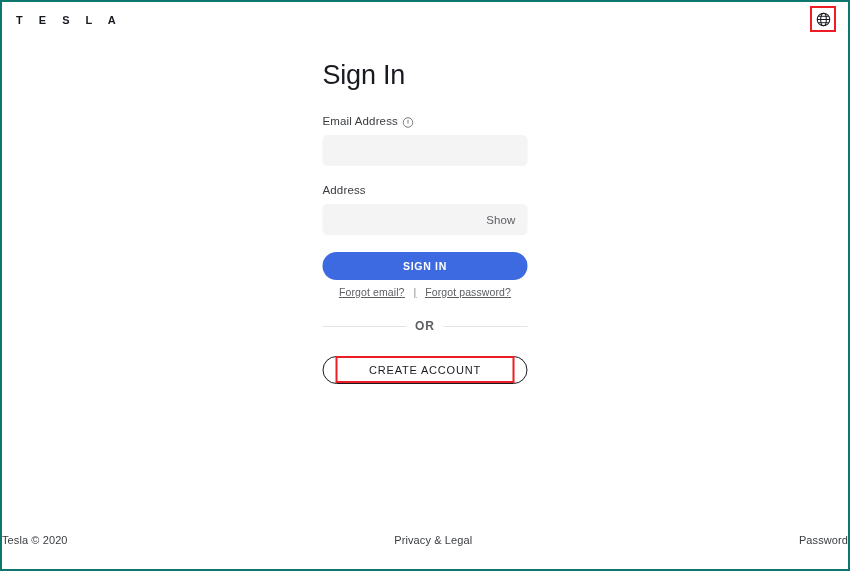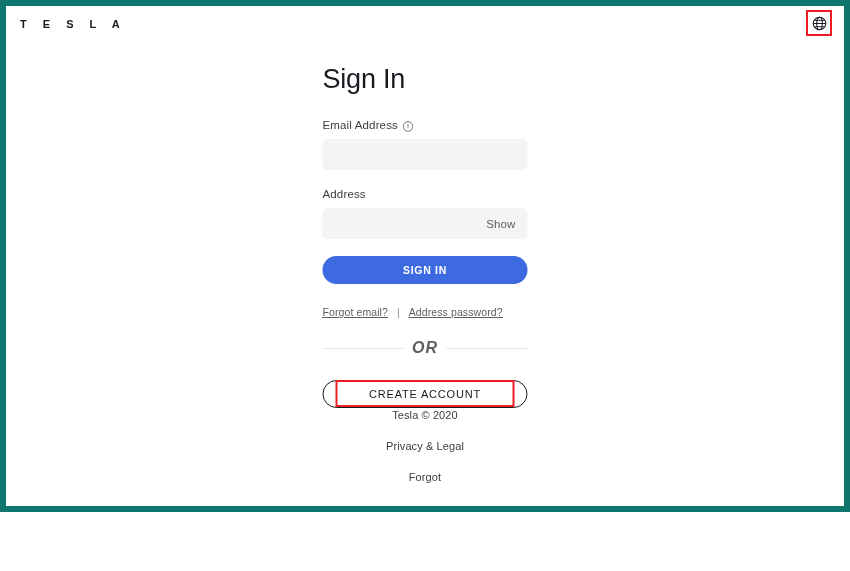--- a/index.html
+++ b/index.html
@@ -12,23 +12,23 @@
   }
 
   body {
     font-family: "Liberation Sans", sans-serif;
     background: #ffffff;
   }
 
   .viewport {
     position: relative;
     width: 850px;
-    height: 512px;
+    height: 571px;
     background: #ffffff;
-    border: 6px solid #0f766e;
+    border: 2px solid #0f766e;
     overflow: hidden;
   }
 
   
   .header {
     position: absolute;
     top: 0;
     left: 0;
     width: 100%;
     height: 34px;
@@ -174,22 +174,23 @@
     letter-spacing: 0.7px;
     cursor: pointer;
     display: flex;
     align-items: center;
     justify-content: center;
   }
 
   .links-row {
     display: flex;
     align-items: center;
+    justify-content: center;
     gap: 9px;
-    margin-top: 22px;
+    margin-top: 6px;
     text-decoration: underline;
   }
 
   .aux-link {
     font-size: 10.5px;
     color: #5c5e62;
     text-decoration: underline;
     cursor: pointer;
     letter-spacing: 0.1px;
   }
@@ -207,25 +208,24 @@
     gap: 9px;
   }
 
   .or-line {
     flex: 1;
     height: 1px;
     background: #e3e3e3;
   }
 
   .or-text {
-    font-size: 16px;
+    font-size: 12px;
     color: #5c5e62;
     font-weight: 600;
     letter-spacing: 0.9px;
-    font-style: italic;
   }
 
   .create-wrap {
     position: relative;
     margin-top: 23px;
     width: 100%;
     height: 28px;
   }
 
   .create-btn {
@@ -258,21 +258,20 @@
   
   .footer {
     position: absolute;
     bottom: 23px;
     left: 0;
     width: 100%;
     display: flex;
     align-items: center;
     justify-content: space-between;
     gap: 19px;
-    flex-direction: column;
   }
 
   .footer-item {
     font-size: 11px;
     color: #393c41;
     letter-spacing: 0.1px;
   }
 
   .footer-link { cursor: pointer; }
 </style>
@@ -331,35 +330,35 @@
       </div>
     </div>
 
     <div class="gap-md"></div>
 
     <button class="signin-btn">SIGN IN</button>
 
     <div class="links-row">
       <span class="aux-link">Forgot email?</span>
       <span class="link-sep">|</span>
-      <span class="aux-link">Address password?</span>
+      <span class="aux-link">Forgot password?</span>
     </div>
 
     <div class="or-row">
       <div class="or-line"></div>
       <div class="or-text">OR</div>
       <div class="or-line"></div>
     </div>
 
     <div class="create-wrap">
       <button class="create-btn">CREATE ACCOUNT</button>
       <div class="annot-create"></div>
     </div>
 
   </div>
 
   <div class="footer">
     <span class="footer-item">Tesla © 2020</span>
     <span class="footer-item footer-link">Privacy &amp; Legal</span>
-    <span class="footer-item footer-link">Forgot</span>
+    <span class="footer-item footer-link">Password</span>
   </div>
 
 </div>
 
 </body></html>

